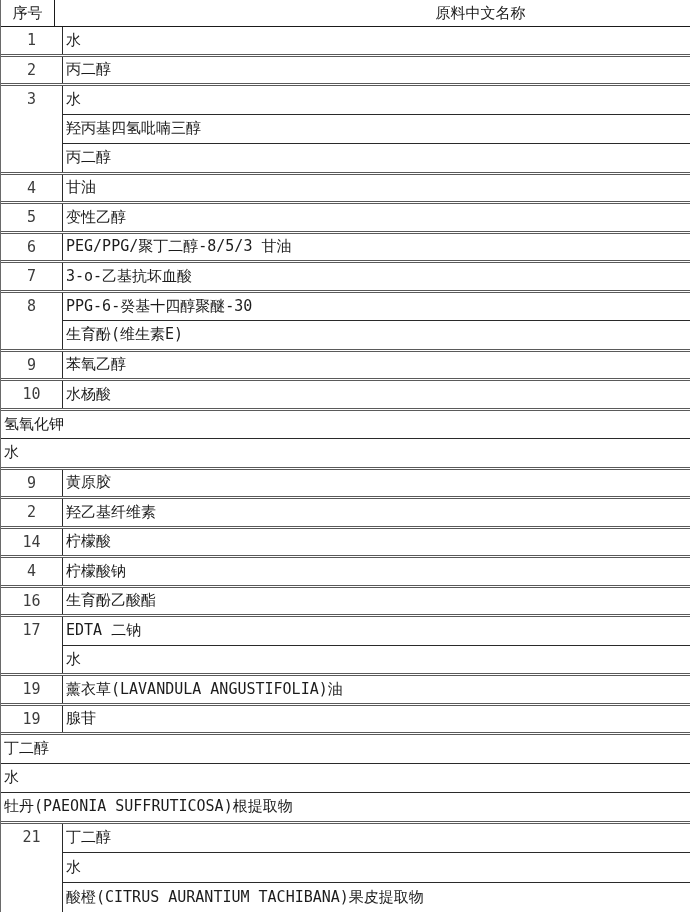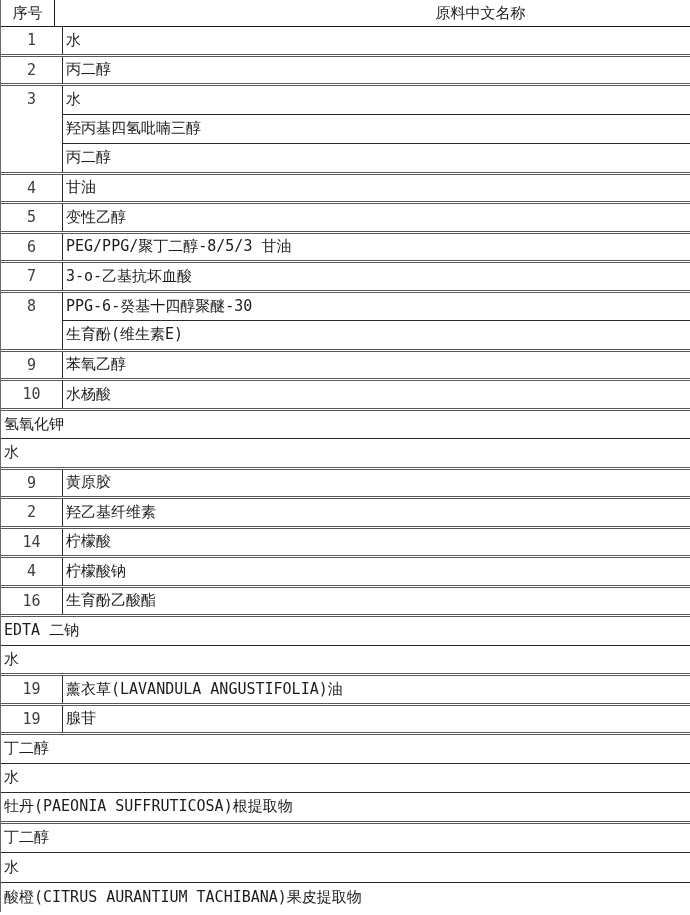--- a/index.html
+++ b/index.html
@@ -175,20 +175,21 @@
           <div class="sub-line">柠檬酸钠</div>
         </div>
   </div>
       <div class="row-group" style="height: 29.5px;">
     <div class="num-cell">16</div>
     <div class="name-col">
           <div class="sub-line">生育酚乙酸酯</div>
         </div>
   </div>
       <div class="row-group" style="height: 59px;">
+    <div class="num-cell">17</div>
     <div class="name-col">
           <div class="sub-line">EDTA 二钠</div>
           <div class="sub-line">水</div>
         </div>
   </div>
       <div class="row-group" style="height: 29.5px;">
     <div class="num-cell">19</div>
     <div class="name-col">
           <div class="sub-line">薰衣草(LAVANDULA ANGUSTIFOLIA)油</div>
         </div>
@@ -200,20 +201,21 @@
         </div>
   </div>
       <div class="row-group" style="height: 88.5px;">
     <div class="name-col">
           <div class="sub-line">丁二醇</div>
           <div class="sub-line">水</div>
           <div class="sub-line">牡丹(PAEONIA SUFFRUTICOSA)根提取物</div>
         </div>
   </div>
       <div class="row-group" style="height: 88.5px;">
+    <div class="num-cell">21</div>
     <div class="name-col">
           <div class="sub-line">丁二醇</div>
           <div class="sub-line">水</div>
           <div class="sub-line">酸橙(CITRUS AURANTIUM TACHIBANA)果皮提取物</div>
         </div>
   </div>
     </div>
 </div>
 
 </body></html>

